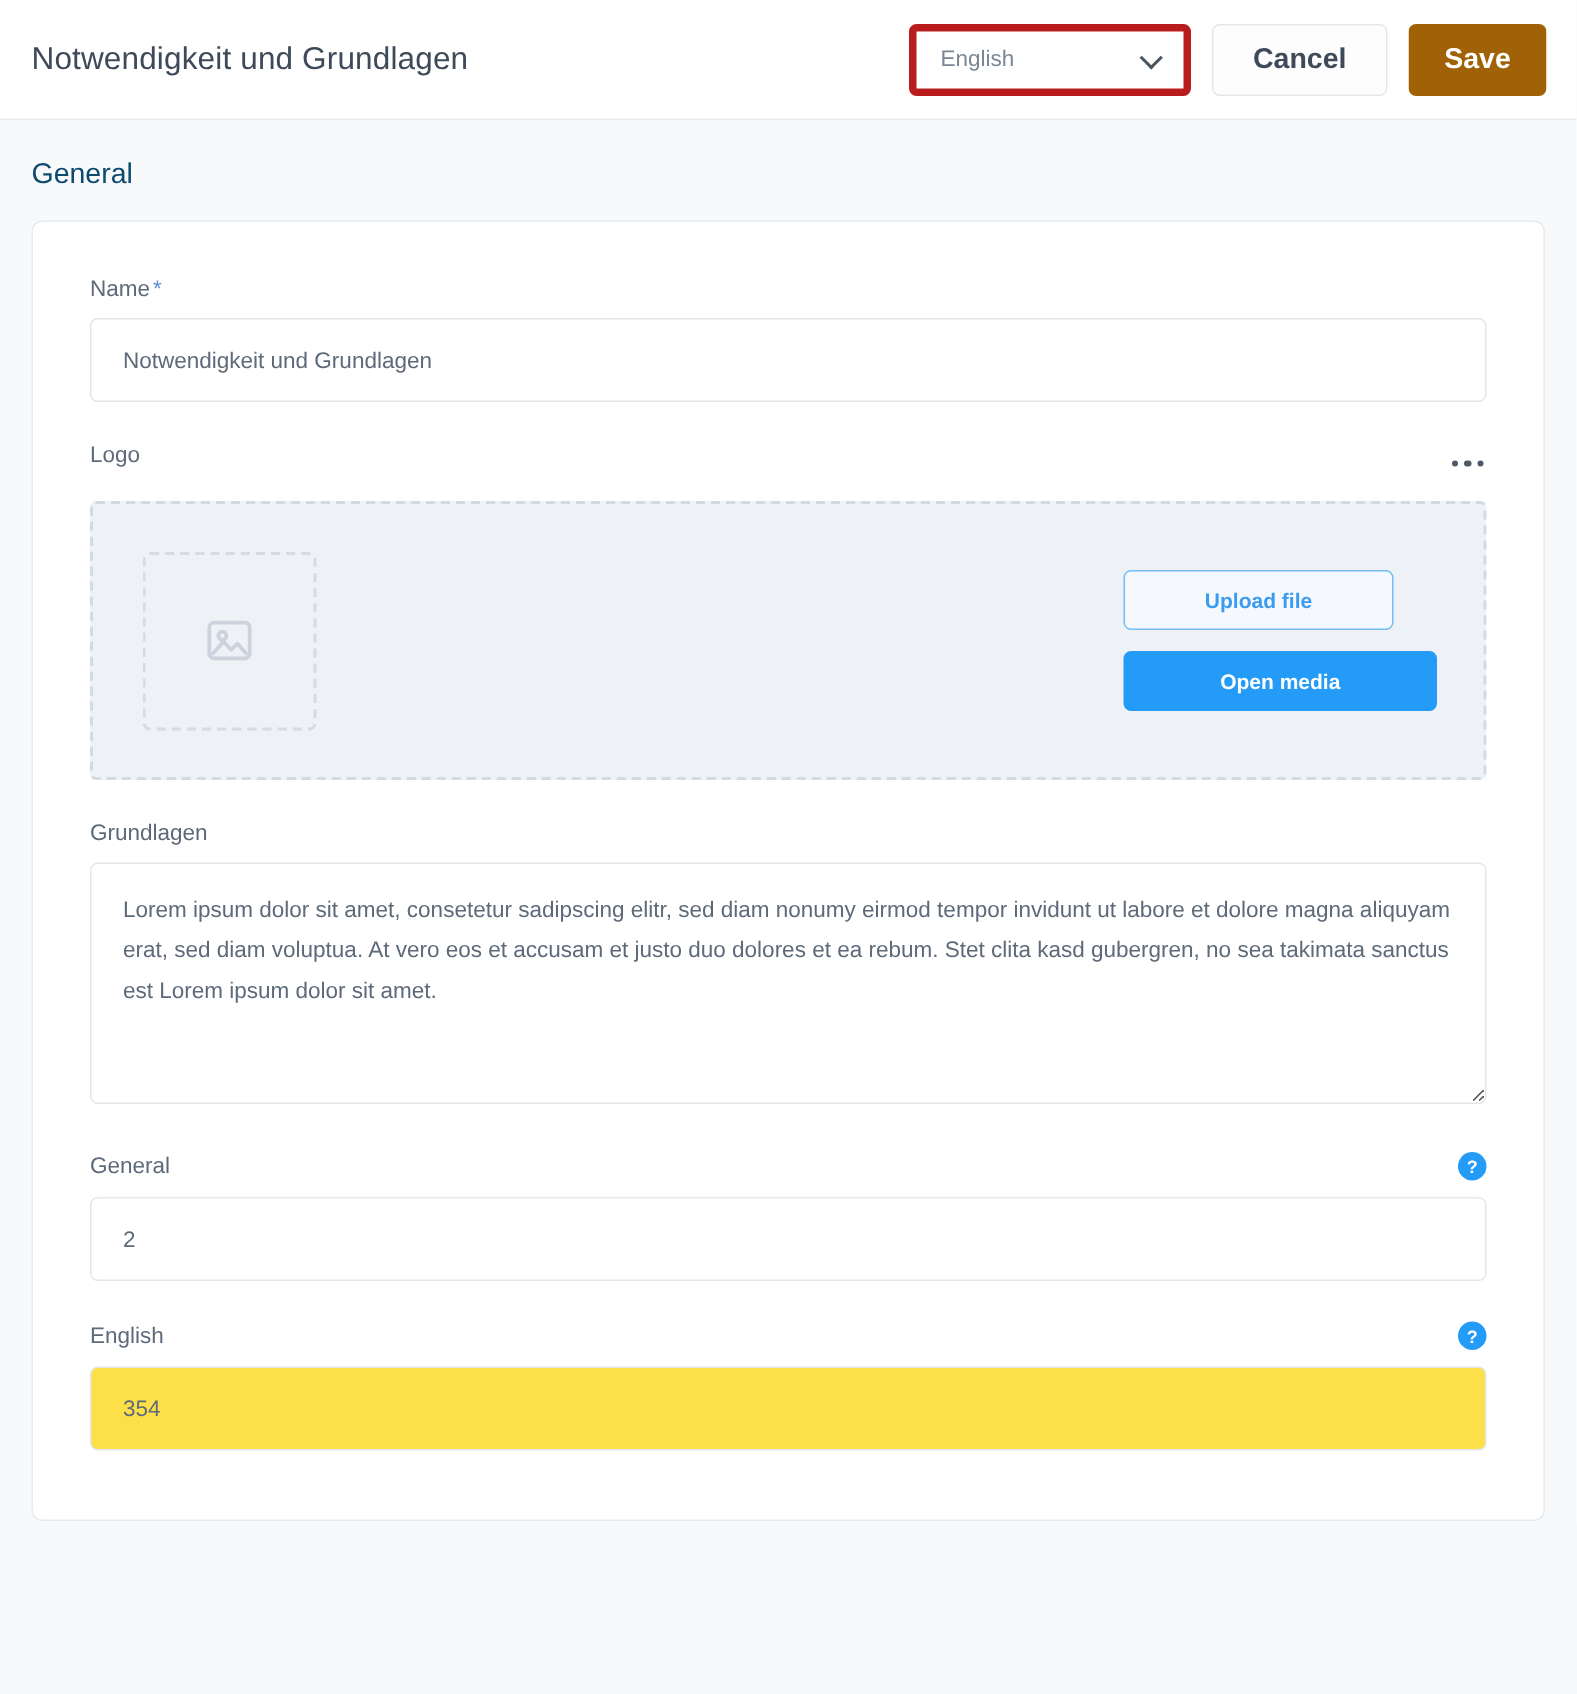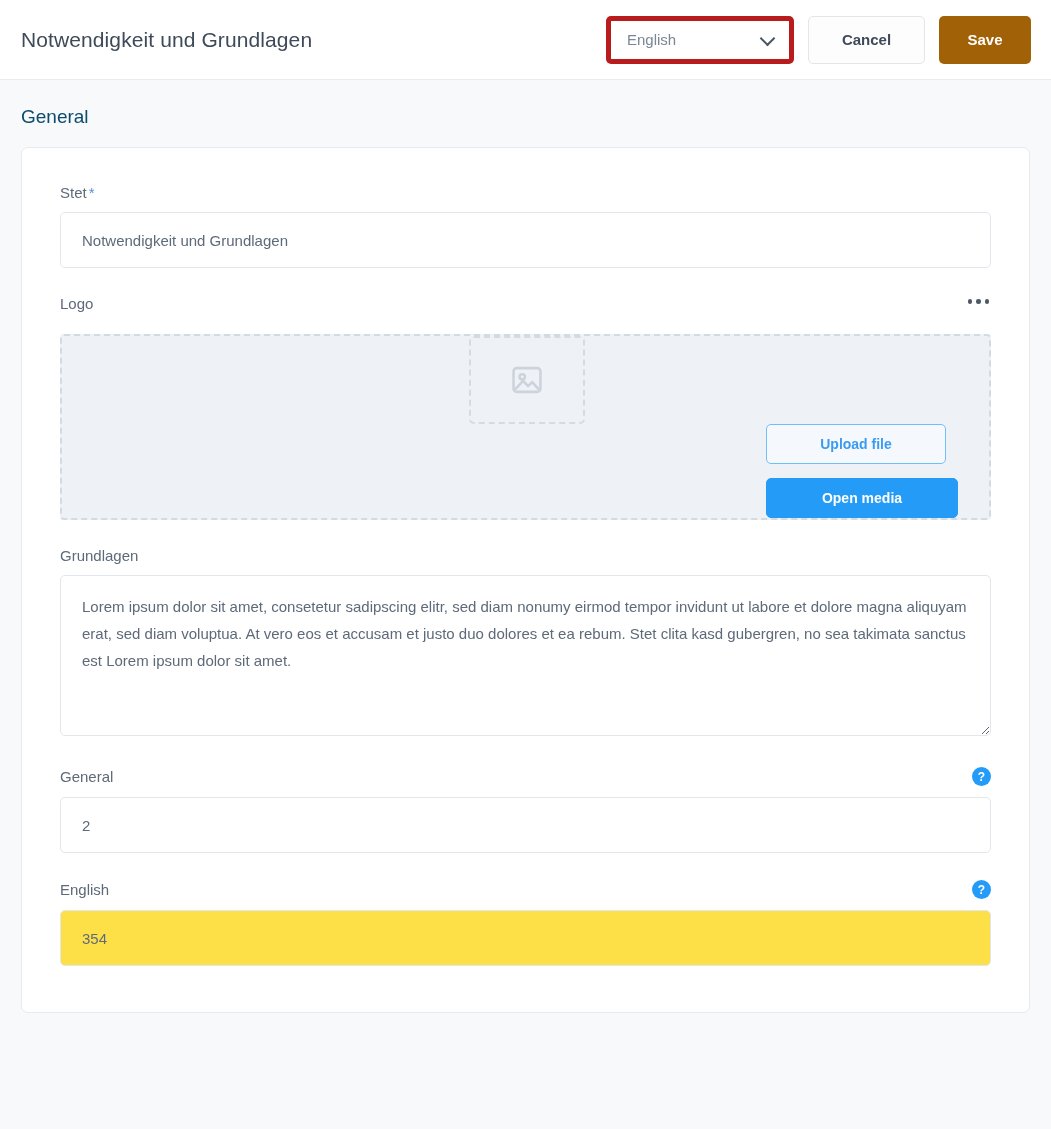--- a/index.html
+++ b/index.html
@@ -57,21 +57,21 @@
     width: 11px;
     height: 11px;
     margin-top: -7px;
     border-right: 2.2px solid #4a5562;
     border-bottom: 2.2px solid #4a5562;
     transform: rotate(45deg);
   }
   .btn {
     height: 48px;
     border-radius: 5px;
-    font-size: 15px;
+    font-size: 19px;
     font-weight: 700;
     display: inline-flex;
     align-items: center;
     justify-content: center;
     cursor: pointer;
     white-space: nowrap;
     border: 1px solid transparent;
     padding: 0 18px;
   }
   .btn-cancel {
@@ -148,21 +148,21 @@
     color: #5e6a79;
     padding: 17px 21px;
     resize: vertical;
     font-family: "Liberation Sans", sans-serif;
     outline: none;
   }
 
   
   .logo-head {
     display: flex;
-    align-items: flex-start;
+    align-items: center;
     justify-content: space-between;
     margin-bottom: 11px;
   }
   .ellipsis-btn {
     display: flex;
     align-items: center;
     gap: 4px;
     cursor: pointer;
     padding: 4px 2px;
   }
@@ -175,21 +175,20 @@
   }
   .dropzone {
     border: 2px dashed #d3dae2;
     border-radius: 4px;
     background: #eef1f5;
     height: 186px;
     display: flex;
     align-items: center;
     padding: 0 31px 0 33px;
     position: relative;
-    flex-direction: column;
   }
   .thumb-slot {
     width: 116px;
     height: 119px;
     border: 2px dashed #d5dbe3;
     border-radius: 5px;
     display: flex;
     align-items: center;
     justify-content: center;
   }
@@ -205,21 +204,21 @@
     width: 180px;
     height: 40px;
     border: 1px solid #72bdf6;
     border-radius: 5px;
     background: #f5f9fd;
     color: #3a9bf0;
     font-size: 14px;
     font-weight: 700;
   }
   .btn-openmedia {
-    width: 192px;
+    width: 209px;
     height: 40px;
     border-radius: 5px;
     background: #239bf7;
     color: #ffffff;
     font-size: 14px;
     font-weight: 700;
     border: 1px solid #239bf7;
   }
 
   
@@ -268,21 +267,21 @@
 </div>
 
 <div class="page">
 
   <h2 class="section-title">General</h2>
 
   <div class="card">
 
     <div class="field">
       <label class="field-label">
-        <span>Stet</span><span class="req-star">*</span>
+        <span>Name</span><span class="req-star">*</span>
       </label>
       <input class="text-input" type="text" value="Notwendigkeit und Grundlagen" style="">
     </div>
 
     <div class="field">
       <div class="logo-head">
         <span class="field-label">Logo</span>
         <span class="ellipsis-btn">
           <i></i>
           <i></i>

